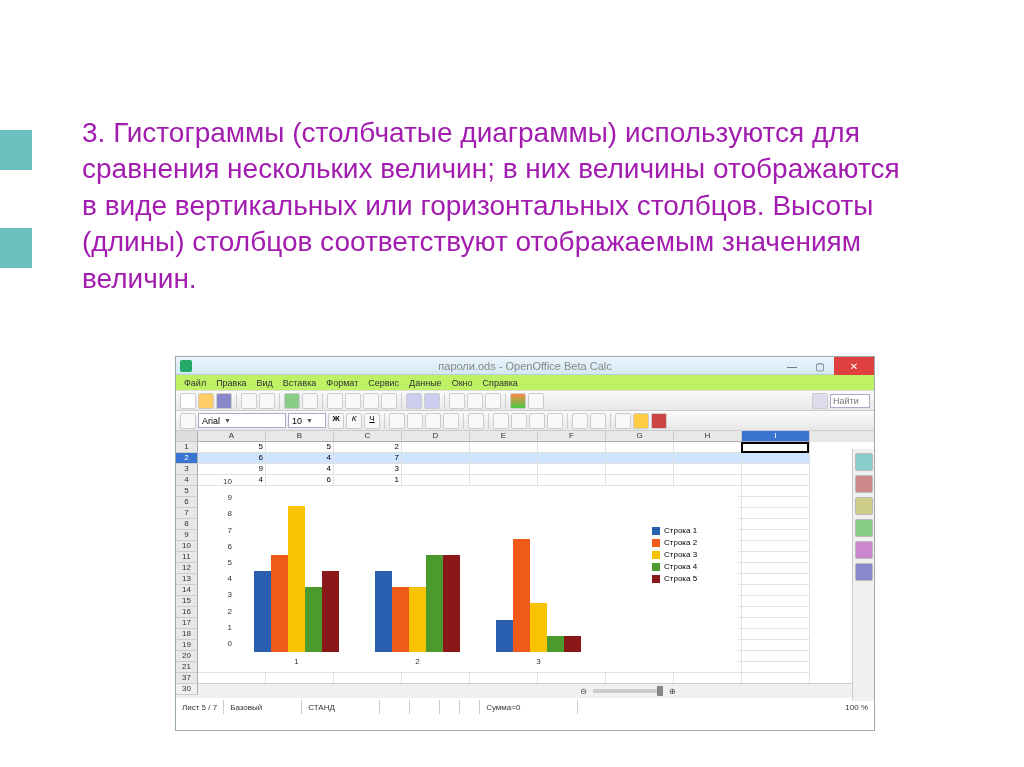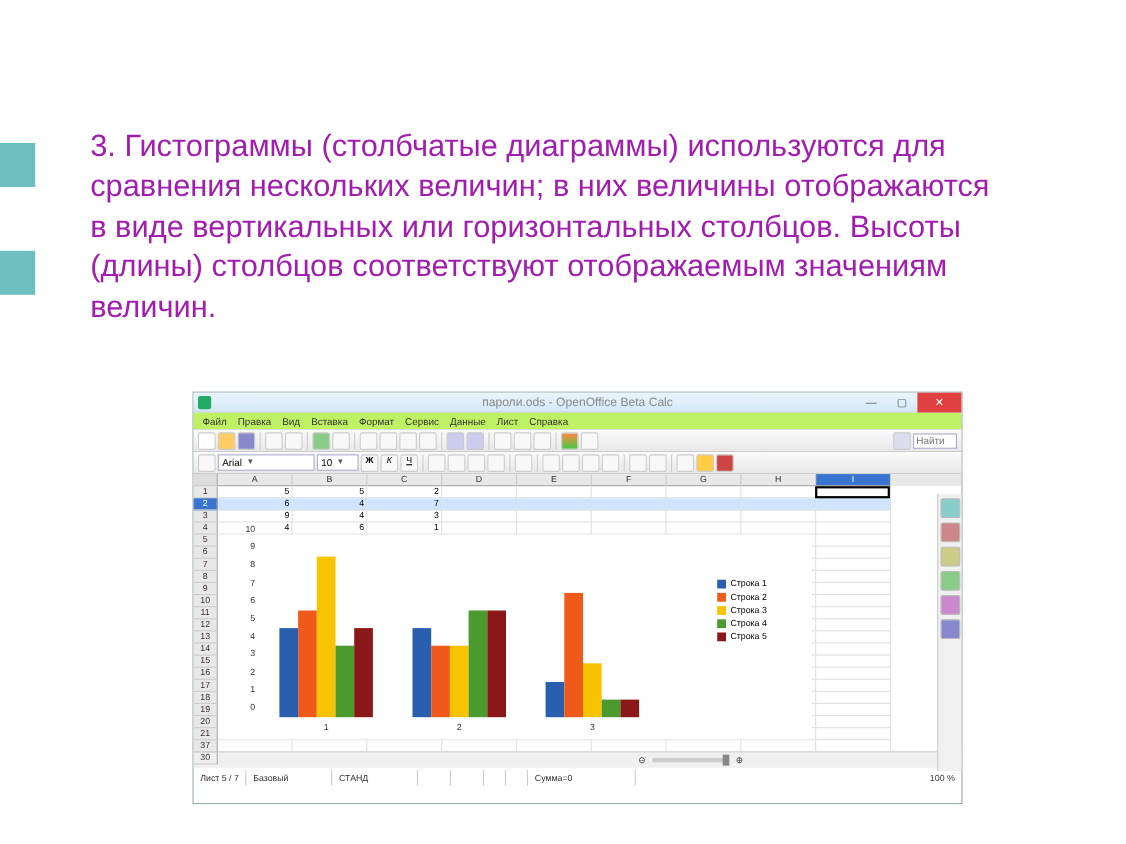--- a/index.html
+++ b/index.html
@@ -86,21 +86,21 @@
   </div>
 
   <div class="menubar">
     <span>Файл</span>
     <span>Правка</span>
     <span>Вид</span>
     <span>Вставка</span>
     <span>Формат</span>
     <span>Сервис</span>
     <span>Данные</span>
-    <span>Лист</span>
+    <span>Окно</span>
     <span>Справка</span>
   </div>
 
   <div class="toolbar">
     <div class="tbtn" style="background:#fff;"></div>
     <div class="tbtn" style="background:#fc6;"></div>
     <div class="tbtn" style="background:#88c;"></div>
     <div class="tbtn sep"></div>
     <div class="tbtn"></div>
     <div class="tbtn"></div>

